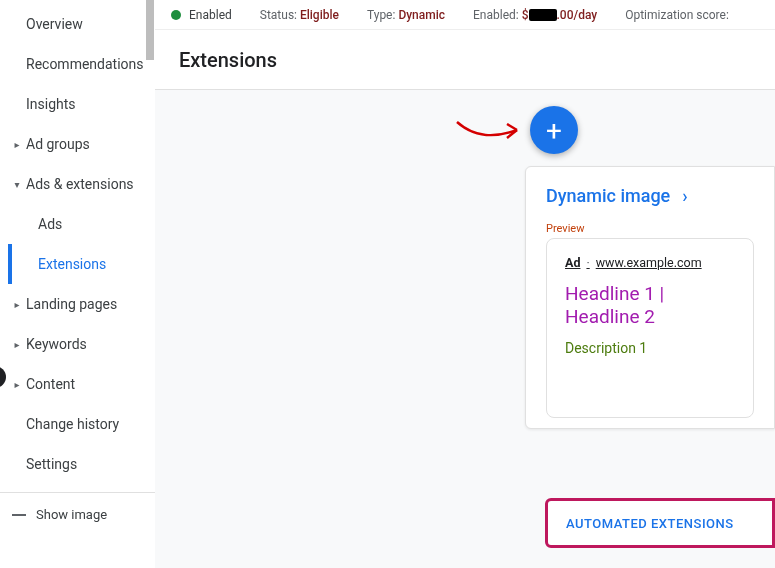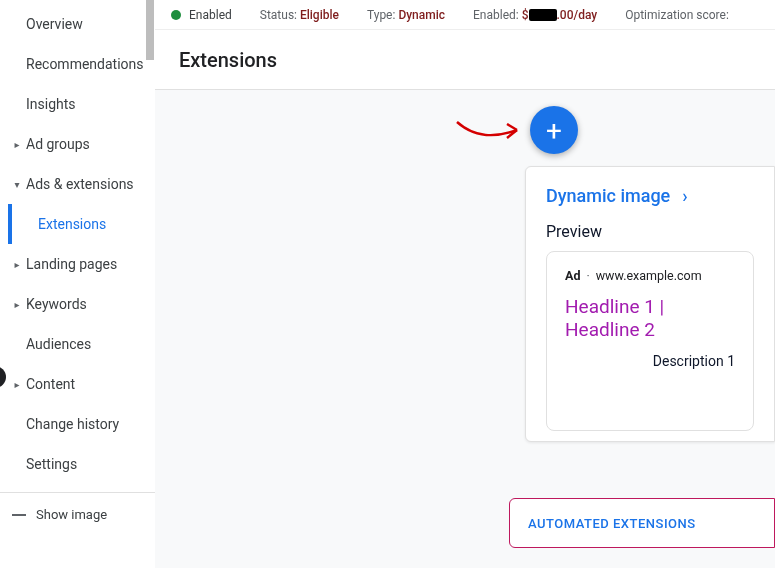--- a/index.html
+++ b/index.html
@@ -189,55 +189,55 @@
     align-items: center;
     gap: 12px;
     margin-bottom: 16px;
     cursor: pointer;
   }
   .chev {
     font-size: 18px;
     color: #1a73e8;
   }
   .preview-label {
-    font-size: 16px;
-    color: #0f172a;
-    margin-bottom: 10px;
+    font-size: 11px;
+    color: #c2410c;
+    margin-bottom: 3px;
   }
   .ad-preview {
     border: 1px solid #e0e0e0;
     border-radius: 8px;
     padding: 16px 18px;
     min-height: 180px;
   }
   .ad-line1 {
     font-size: 12.5px;
     color: #202124;
     margin-bottom: 12px;
+    text-decoration: underline;
   }
   .ad-line1 b { font-weight: 700; }
   .ad-line1 .dot { color: #5f6368; margin: 0 6px; }
   .ad-headline {
     color: #a21caf;
     font-size: 19px;
     margin-bottom: 12px;
   }
   .ad-desc {
-    color: #0f172a;
+    color: #4d7c0f;
     font-size: 14px;
-    text-align: right;
   }
   .auto-ext {
     position: absolute;
-    left: 354px;
+    left: 390px;
     top: 408px;
     right: 0;
     height: 50px;
     background: #fff;
-    border: 1px solid #be185d;
+    border: 3px solid #be185d;
     border-radius: 6px 0 0 6px;
     display: flex;
     align-items: center;
     padding: 0 18px;
     color: #1a73e8;
     font-size: 13px;
     font-weight: 500;
     letter-spacing: 0.5px;
     cursor: pointer;
   }
@@ -270,33 +270,33 @@
         <span>Insights</span>
       </div>
     <div class="side-item has-arrow">
         <span class="arrow">▸</span>
         <span>Ad groups</span>
       </div>
     <div class="side-item has-arrow">
         <span class="arrow">▾</span>
         <span>Ads &amp; extensions</span>
       </div>
+    <div class="side-sub">
+        <span>Ads</span>
+      </div>
     <div class="side-sub active">
         <span>Extensions</span>
       </div>
     <div class="side-item has-arrow">
         <span class="arrow">▸</span>
         <span>Landing pages</span>
       </div>
     <div class="side-item has-arrow">
         <span class="arrow">▸</span>
         <span>Keywords</span>
-      </div>
-    <div class="side-item">
-        <span>Audiences</span>
       </div>
     <div class="side-item has-arrow">
         <span class="arrow">▸</span>
         <span>Content</span>
       </div>
     <div class="side-item">
         <span>Change history</span>
       </div>
     <div class="side-item">
         <span>Settings</span>

